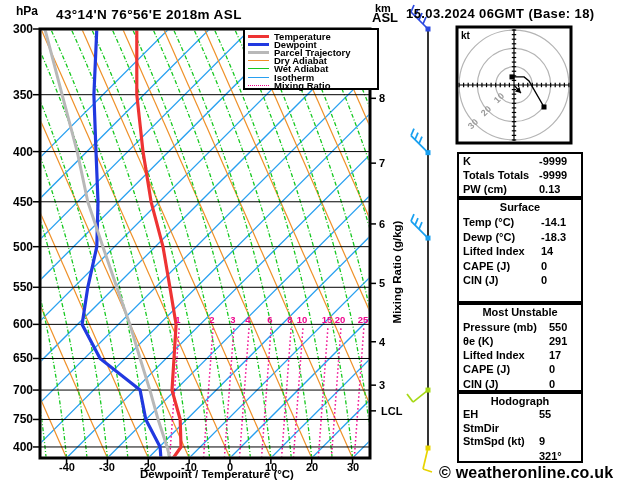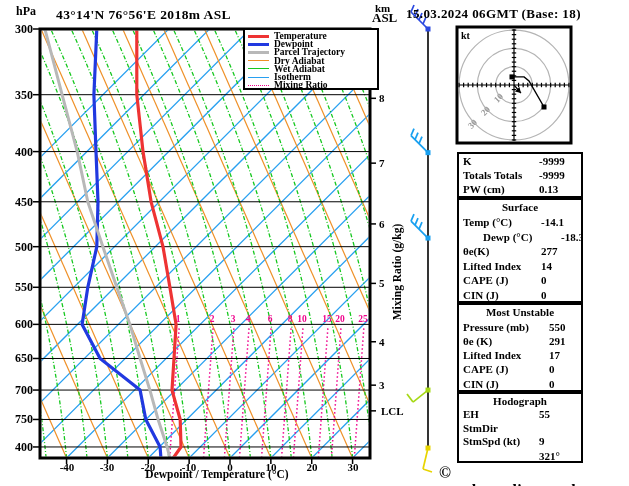--- a/index.html
+++ b/index.html
@@ -1,17 +1,17 @@
 <!DOCTYPE html>
 <html><head>
 <meta charset="utf-8">
 <style>
   html,body{margin:0;padding:0;background:#fff}
-  #app{position:relative;width:583px;height:486px;background:#fff;overflow:hidden;
-       font-family:Liberation Serif, serif;color:#000}
+  #app{position:relative;width:629px;height:486px;background:#fff;overflow:hidden;
+       font-family:Liberation Sans, sans-serif;color:#000}
   #chart-svg{position:absolute;left:0;top:0}
   .lbl{position:absolute;font-weight:bold;white-space:nowrap;color:#000}
   .tickl{position:absolute;font-weight:bold;white-space:nowrap;color:#000;font-size:11px}
   .plbl{position:absolute;font-weight:bold;white-space:nowrap;color:#000;font-size:12px;width:28px;text-align:right}
   .kmlbl{position:absolute;font-weight:bold;white-space:nowrap;color:#000;font-size:11px}
   .mixlbl{position:absolute;font-weight:bold;white-space:nowrap;font-size:9.5px}
   .ringlbl{position:absolute;color:#9a9a9a;font-size:9px;font-weight:bold;transform:rotate(-45deg)}
   #legend{position:absolute;left:243px;top:28px;width:136px;height:62px;border:2px solid #000;
           background:#fff;box-sizing:border-box;padding:2px 0 0 3px;z-index:5}
   .lrow{height:8.2px;display:flex;align-items:center;font-size:9.5px;font-weight:bold;white-space:nowrap}
@@ -305,22 +305,21 @@
 
   <div class="panel" id="panel-indices" style="top:152px;height:46px">
       <div class="prow" style="line-height: 14.2px; height: 14.2px;"><span>K</span><span class="val" style="left: 80px;">-9999</span></div>
       <div class="prow" style="line-height: 14.2px; height: 14.2px;"><span>Totals Totals</span><span class="val" style="left: 80px;">-9999</span></div>
       <div class="prow" style="line-height: 14.2px; height: 14.2px;"><span>PW (cm)</span><span class="val" style="left: 80px;">0.13</span></div>
     </div>
 
   <div class="panel" id="panel-surface" style="top:198px;height:105px">
     <div class="ptitle" style="line-height:15px">Surface</div>
   <div class="prow" style="line-height: 14.6px; height: 14.6px;"><span>Temp (°C)</span><span class="val" style="left: 82px;">-14.1</span></div>
-      <div class="prow" style="line-height: 14.6px; height: 14.6px; margin-left: 20px;"><span>Dewp (°C)</span><span class="val" style="left: 82px;">-18.3</span></div>
-      <div class="prow" style="line-height: 14.6px; height: 14.6px;"><span>θe(K)</span><span class="val" style="left: 82px;">277</span></div>
+      <div class="prow" style="line-height: 14.6px; height: 14.6px;"><span>Dewp (°C)</span><span class="val" style="left: 82px;">-18.3</span></div>
       <div class="prow" style="line-height: 14.6px; height: 14.6px;"><span>Lifted Index</span><span class="val" style="left: 82px;">14</span></div>
       <div class="prow" style="line-height: 14.6px; height: 14.6px;"><span>CAPE (J)</span><span class="val" style="left: 82px;">0</span></div>
       <div class="prow" style="line-height: 14.6px; height: 14.6px;"><span>CIN (J)</span><span class="val" style="left: 82px;">0</span></div>
     </div>
 
   <div class="panel" id="panel-mu" style="top:303px;height:89px">
     <div class="ptitle" style="line-height:14.8px">Most Unstable</div>
   <div class="prow" style="line-height: 14.2px; height: 14.2px;"><span>Pressure (mb)</span><span class="val" style="left: 90px;">550</span></div>
       <div class="prow" style="line-height: 14.2px; height: 14.2px;"><span>θe (K)</span><span class="val" style="left: 90px;">291</span></div>
       <div class="prow" style="line-height: 14.2px; height: 14.2px;"><span>Lifted Index</span><span class="val" style="left: 90px;">17</span></div>

